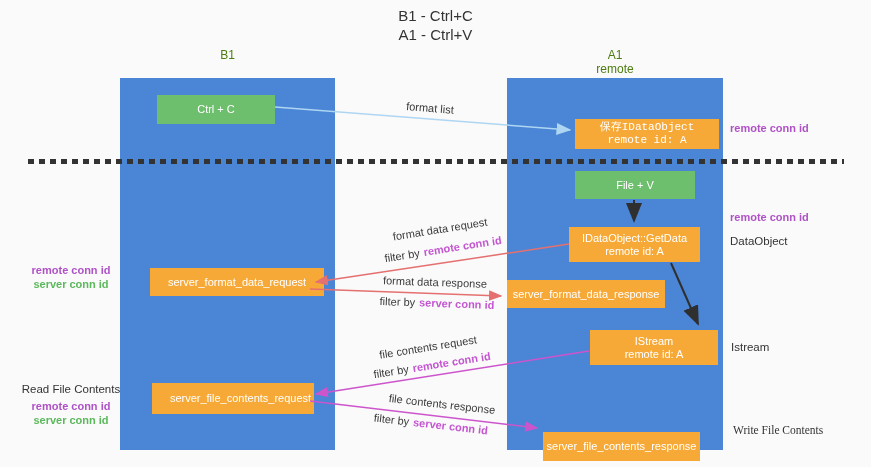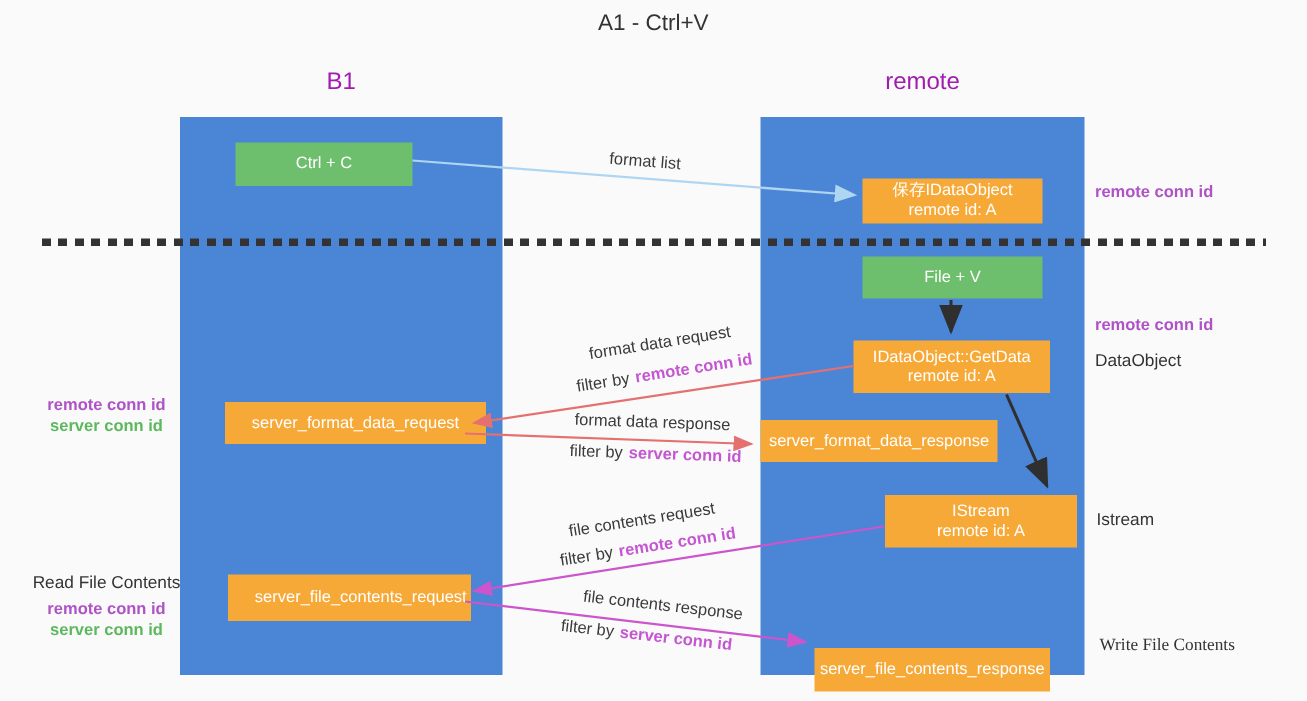--- a/index.html
+++ b/index.html
@@ -7,22 +7,22 @@
   .stage {
     position:relative; width:871px; height:467px;
     background:#fafafa; overflow:hidden;
     font-family:"Liberation Sans", sans-serif;
   }
   .title {
     position:absolute; left:0; top:6px; width:100%;
     text-align:center; font-size:15px; line-height:19px; color:#333;
   }
   .lifeline-header {
-    position:absolute; text-align:center; font-size:16px;
-    line-height:14px; color:#a21caf; top:48px;
+    position:absolute; text-align:center; font-size:12px;
+    line-height:14px; color:#4d7c0f; top:48px;
   }
   .lifeline-header.left { left:120px; width:215px; }
   .lifeline-header.right { left:507px; width:216px; }
   .lifeline {
     position:absolute; top:78px; height:372px; width:215px;
     background:var(--lifeline-blue);
   }
   .lifeline.left { left:120px; }
   .lifeline.right { left:507px; width:216px; }
   .node {
@@ -62,40 +62,42 @@
   .left-label-block .purple { color:var(--remote-conn-purple); font-weight:bold; }
   .left-label-block .green  { color:var(--server-conn-green); font-weight:bold; }
   .left-label-block .plain  { color:#333; font-size:11.5px; }
 </style>
 </head>
 <body>
 
 <div class="stage">
 
   <div class="title">
+    <div>B1 - Ctrl+C</div>
     <div>A1 - Ctrl+V</div>
   </div>
 
   <div class="lifeline-header left">
     <div>B1</div>
   </div>
   <div class="lifeline-header right">
+    <div>A1</div>
     <div>remote</div>
   </div>
 
   <div class="lifeline left"></div>
   <div class="lifeline right"></div>
 
   <div class="dashed-divider"></div>
 
   <div class="node green" style="left:157px;top:95px;width:118px;height:29px;">
     <span>Ctrl + C</span>
   </div>
 
-  <div class="node orange" style="left:575px;top:119px;width:120px;height:30px;">
+  <div class="node orange" style="left:575px;top:119px;width:144px;height:30px;font-family:Liberation Mono, monospace;">
     <span>保存IDataObject</span>
     <span>remote id: A</span>
   </div>
 
   <div class="node green" style="left:575px;top:171px;width:120px;height:28px;">
     <span>File + V</span>
   </div>
 
   <div class="node orange" style="left:569px;top:227px;width:131px;height:35px;">
     <span>IDataObject::GetData</span>

